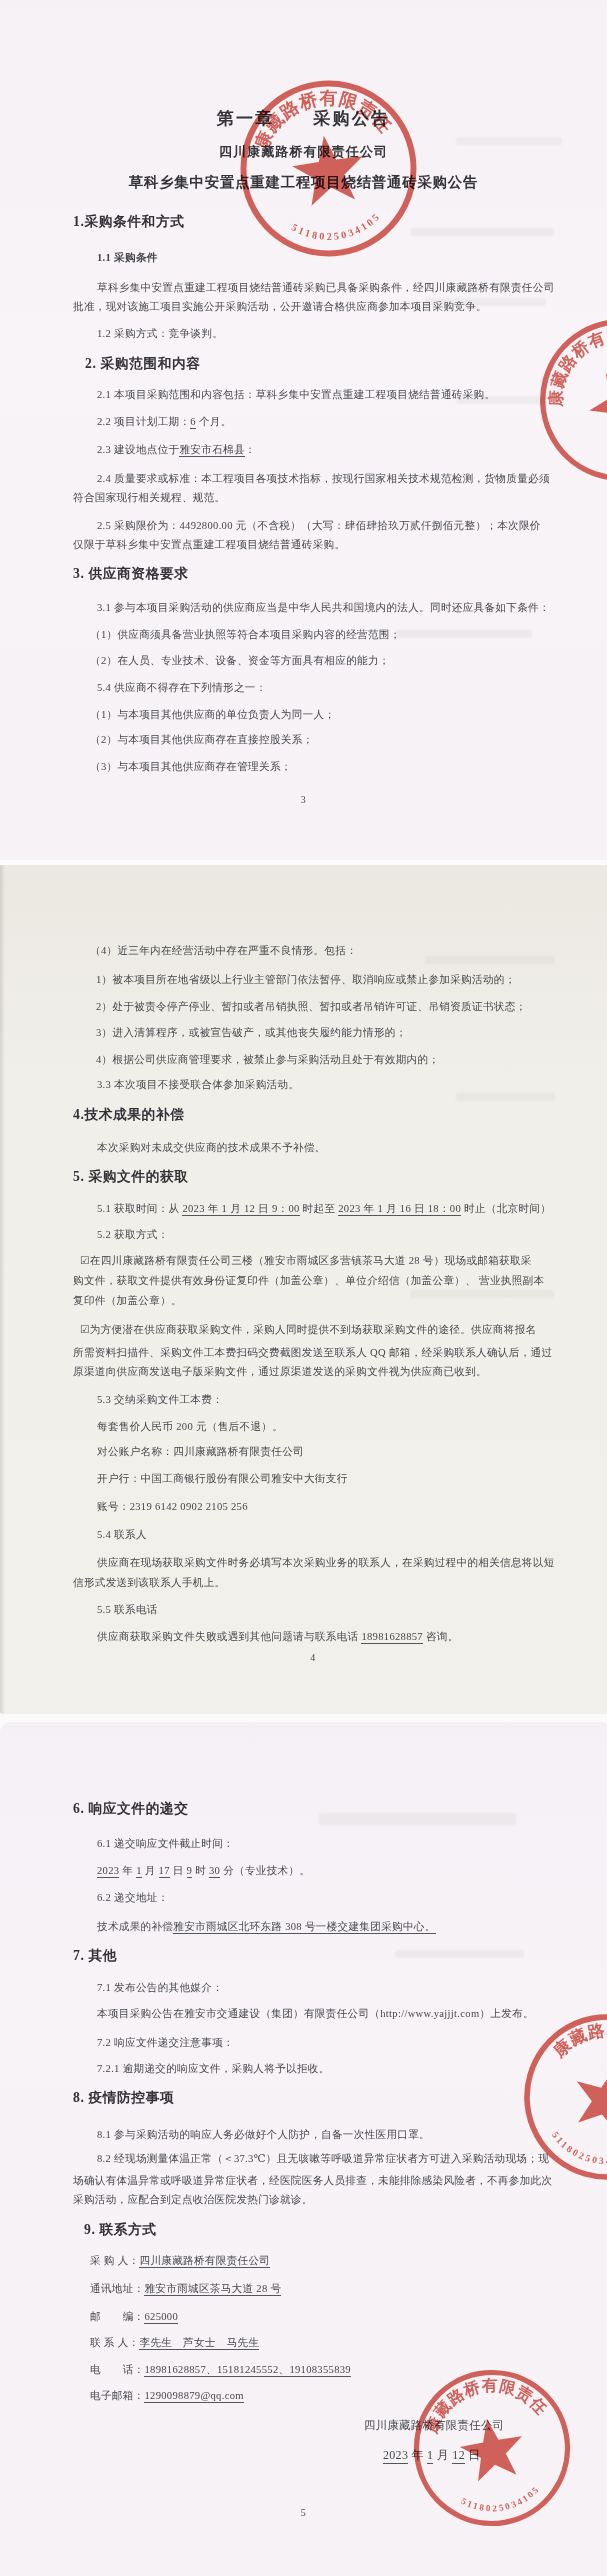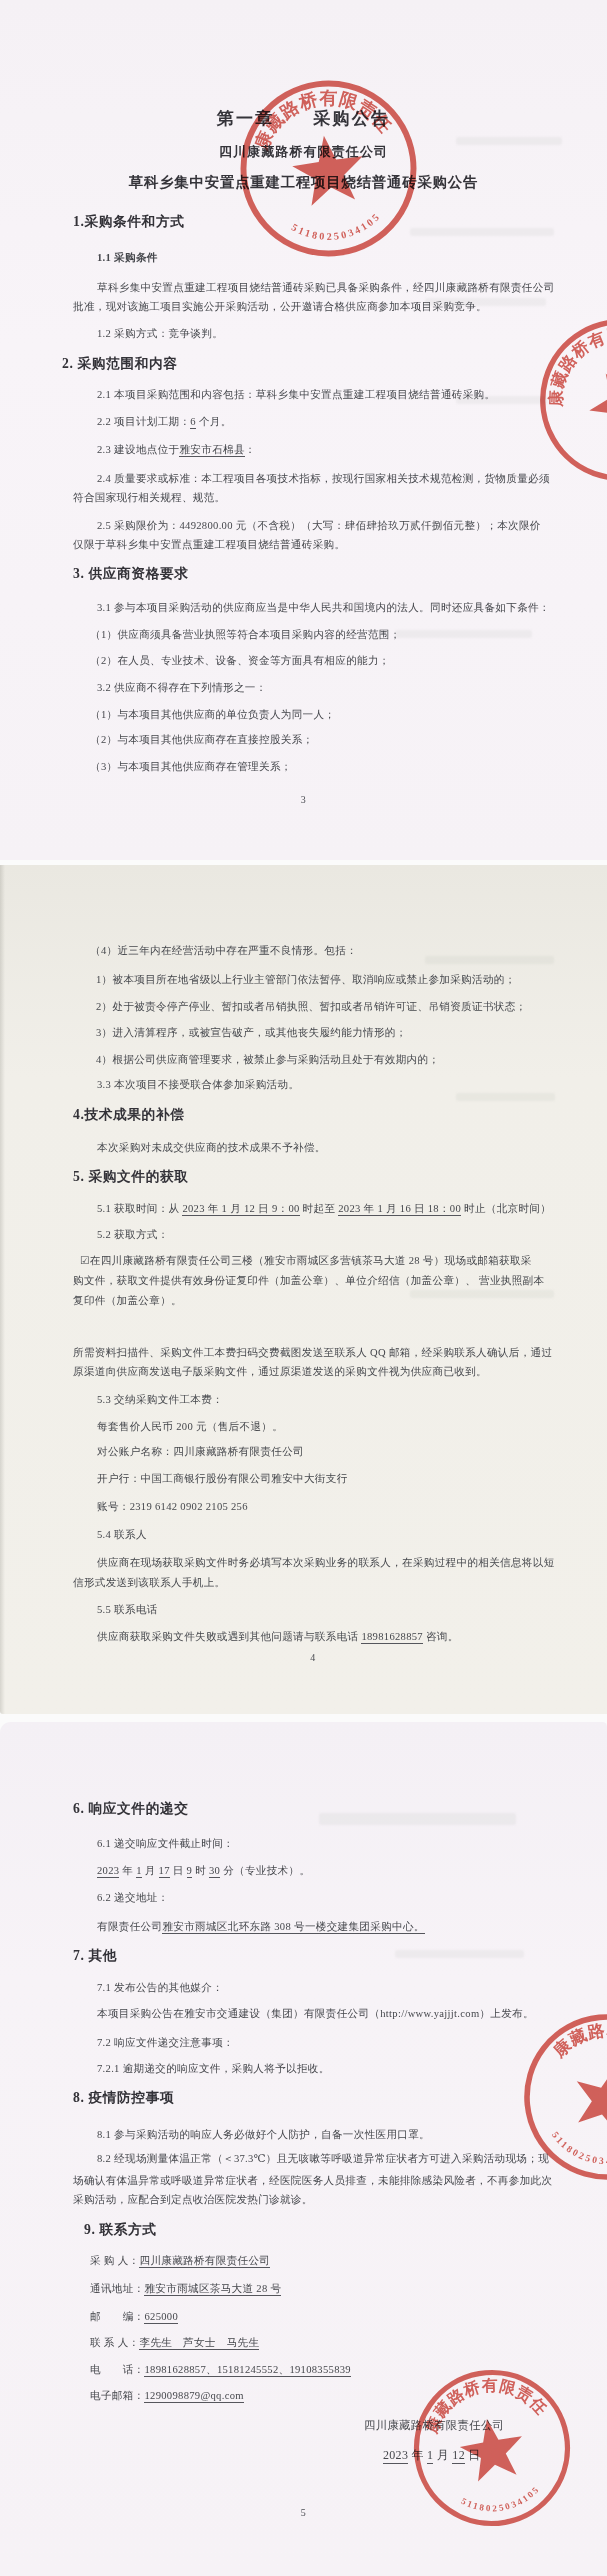--- a/index.html
+++ b/index.html
@@ -35,34 +35,34 @@
     <div class="ln ctr b" style="top:107px;font-size:17px;letter-spacing:2.3px;">第一章　　采购公告</div>
     <div class="ln ctr b" style="top:143px;font-size:13px;letter-spacing:1.1px;">四川康藏路桥有限责任公司</div>
     <div class="ln ctr b" style="top:173px;font-size:14.4px;letter-spacing:0.8px;">草科乡集中安置点重建工程项目烧结普通砖采购公告</div>
 
     <div class="ln h" style="top:213px;left:73px;">1.采购条件和方式</div>
     <div class="ln" style="top:251px;left:97px;font-weight:bold;">1.1 采购条件</div>
     <div class="ln" style="top:281px;left:97px;">草科乡集中安置点重建工程项目烧结普通砖采购已具备采购条件，经四川康藏路桥有限责任公司</div>
     <div class="ln" style="top:300px;left:73px;">批准，现对该施工项目实施公开采购活动，公开邀请合格供应商参加本项目采购竞争。</div>
     <div class="ln" style="top:327px;left:97px;">1.2 采购方式：竞争谈判。</div>
 
-    <div class="ln h" style="top:355px;left:62px;">2. 采购范围和内容</div>
+    <div class="ln h" style="top:355px;left:85px;">2. 采购范围和内容</div>
     <div class="ln" style="top:388px;left:97px;">2.1 本项目采购范围和内容包括：草科乡集中安置点重建工程项目烧结普通砖采购。</div>
     <div class="ln" style="top:415px;left:97px;"><span>2.2 项目计划工期：</span><span class="u">6</span><span> 个月。</span></div>
     <div class="ln" style="top:443px;left:97px;"><span>2.3 建设地点位于</span><span class="u">雅安市石棉县</span><span>：</span></div>
     <div class="ln" style="top:472px;left:97px;">2.4 质量要求或标准：本工程项目各项技术指标，按现行国家相关技术规范检测，货物质量必须</div>
     <div class="ln" style="top:491px;left:73px;">符合国家现行相关规程、规范。</div>
     <div class="ln" style="top:519px;left:97px;">2.5 采购限价为：4492800.00 元（不含税）（大写：肆佰肆拾玖万贰仟捌佰元整）；本次限价</div>
     <div class="ln" style="top:538px;left:73px;">仅限于草科乡集中安置点重建工程项目烧结普通砖采购。</div>
 
     <div class="ln h" style="top:565px;left:73px;">3.  供应商资格要求</div>
     <div class="ln" style="top:601px;left:97px;">3.1 参与本项目采购活动的供应商应当是中华人民共和国境内的法人。同时还应具备如下条件：</div>
     <div class="ln" style="top:628px;left:90px;">（1）供应商须具备营业执照等符合本项目采购内容的经营范围；</div>
     <div class="ln" style="top:654px;left:90px;">（2）在人员、专业技术、设备、资金等方面具有相应的能力；</div>
-    <div class="ln" style="top:681px;left:97px;">3.2  供应商不得存在下列情形之一：</div>
+    <div class="ln" style="top:681px;left:97px;">5.4  供应商不得存在下列情形之一：</div>
     <div class="ln" style="top:708px;left:90px;">（1）与本项目其他供应商的单位负责人为同一人；</div>
     <div class="ln" style="top:733px;left:90px;">（2）与本项目其他供应商存在直接控股关系；</div>
     <div class="ln" style="top:760px;left:90px;">（3）与本项目其他供应商存在管理关系；</div>
     <div class="ln ctr pn" style="top:794px;">3</div>
 
     <svg class="stamp" style="left:235px;top:75px;width:187px;height:187px;transform:rotate(-8deg);" viewBox="0 0 220 220">
       <circle cx="110" cy="110" r="100" fill="none" stroke="#cf4339" stroke-width="7"></circle>
       <polygon points="110,71 120.3,100.8 151.8,101.4 126.7,120.4 135.9,150.6 110,132.6 84.1,150.6 93.3,120.4 68.2,101.4 99.7,100.8" fill="#cf4339"></polygon>
       <path id="arcA1" d="M 38.6 84 A 76 76 0 0 1 181.4 84" fill="none"></path>
       <path id="arcA2" d="M 37.3 152 A 84 84 0 0 0 182.7 152" fill="none"></path>
@@ -95,20 +95,21 @@
 
     <div class="ln h" style="top:241px;left:73px;">4.技术成果的补偿</div>
     <div class="ln" style="top:276px;left:97px;">本次采购对未成交供应商的技术成果不予补偿。</div>
 
     <div class="ln h" style="top:303px;left:73px;">5.  采购文件的获取</div>
     <div class="ln" style="top:337px;left:97px;"><span>5.1 获取时间：从 </span><span class="u">2023 年 1 月 12 日 9：00</span><span> 时起至 </span><span class="u">2023 年 1 月 16 日 18：00</span><span> 时止（北京时间）</span></div>
     <div class="ln" style="top:363px;left:97px;">5.2  获取方式：</div>
     <div class="ln" style="top:389px;left:80px;">☑在四川康藏路桥有限责任公司三楼（雅安市雨城区多营镇茶马大道 28 号）现场或邮箱获取采</div>
     <div class="ln" style="top:409px;left:73px;">购文件，获取文件提供有效身份证复印件（加盖公章）、单位介绍信（加盖公章）、 营业执照副本</div>
     <div class="ln" style="top:429px;left:73px;">复印件（加盖公章）。</div>
+    <div class="ln" style="top:458px;left:80px;">☑为方便潜在供应商获取采购文件，采购人同时提供不到场获取采购文件的途径。供应商将报名</div>
     <div class="ln" style="top:481px;left:73px;">所需资料扫描件、采购文件工本费扫码交费截图发送至联系人 QQ 邮箱，经采购联系人确认后，通过</div>
     <div class="ln" style="top:500px;left:73px;">原渠道向供应商发送电子版采购文件，通过原渠道发送的采购文件视为供应商已收到。</div>
     <div class="ln" style="top:528px;left:97px;">5.3 交纳采购文件工本费：</div>
     <div class="ln" style="top:555px;left:97px;">每套售价人民币 200  元（售后不退）。</div>
     <div class="ln" style="top:580px;left:97px;">对公账户名称：四川康藏路桥有限责任公司</div>
     <div class="ln" style="top:607px;left:97px;">开户行：中国工商银行股份有限公司雅安中大街支行</div>
     <div class="ln" style="top:635px;left:97px;">账号：2319 6142 0902 2105 256</div>
     <div class="ln" style="top:663px;left:97px;">5.4 联系人</div>
     <div class="ln" style="top:691px;left:97px;">供应商在现场获取采购文件时务必填写本次采购业务的联系人，在采购过程中的相关信息将以短</div>
     <div class="ln" style="top:711px;left:73px;">信形式发送到该联系人手机上。</div>
@@ -118,21 +119,21 @@
   </div>
 
   <div class="page" id="page3">
     <div class="ghost" style="left:319px;top:91px;width:197px;height:12px;"></div>
     <div class="ghost" style="left:395px;top:228px;width:129px;height:8.4px;"></div>
 
     <div class="ln h" style="top:78px;left:73px;">6.  响应文件的递交</div>
     <div class="ln" style="top:115px;left:97px;">6.1 递交响应文件截止时间：</div>
     <div class="ln" style="top:142px;left:97px;"><span class="u">2023</span><span> 年 </span><span class="u">1</span><span> 月 </span><span class="u">17</span><span> 日 </span><span class="u">9</span><span> 时 </span><span class="u">30</span><span> 分（专业技术）。</span></div>
     <div class="ln" style="top:169px;left:97px;">6.2 递交地址：</div>
-    <div class="ln" style="top:198px;left:97px;"><span>有限责任公司</span><span class="u">雅安市雨城区北环东路 308 号一楼交建集团采购中心。</span></div>
+    <div class="ln" style="top:198px;left:97px;"><span>技术成果的补偿</span><span class="u">雅安市雨城区北环东路 308 号一楼交建集团采购中心。</span></div>
 
     <div class="ln h" style="top:225px;left:73px;">7.  其他</div>
     <div class="ln" style="top:259px;left:97px;">7.1 发布公告的其他媒介：</div>
     <div class="ln" style="top:285px;left:97px;">本项目采购公告在雅安市交通建设（集团）有限责任公司（http://www.yajjjt.com）上发布。</div>
     <div class="ln" style="top:314px;left:97px;">7.2 响应文件递交注意事项：</div>
     <div class="ln" style="top:340px;left:97px;">7.2.1 逾期递交的响应文件，采购人将予以拒收。</div>
 
     <div class="ln h" style="top:367px;left:73px;">8.  疫情防控事项</div>
     <div class="ln" style="top:406px;left:97px;">8.1 参与采购活动的响应人务必做好个人防护，自备一次性医用口罩。</div>
     <div class="ln" style="top:430px;left:97px;">8.2 经现场测量体温正常（＜37.3℃）且无咳嗽等呼吸道异常症状者方可进入采购活动现场；现</div>

